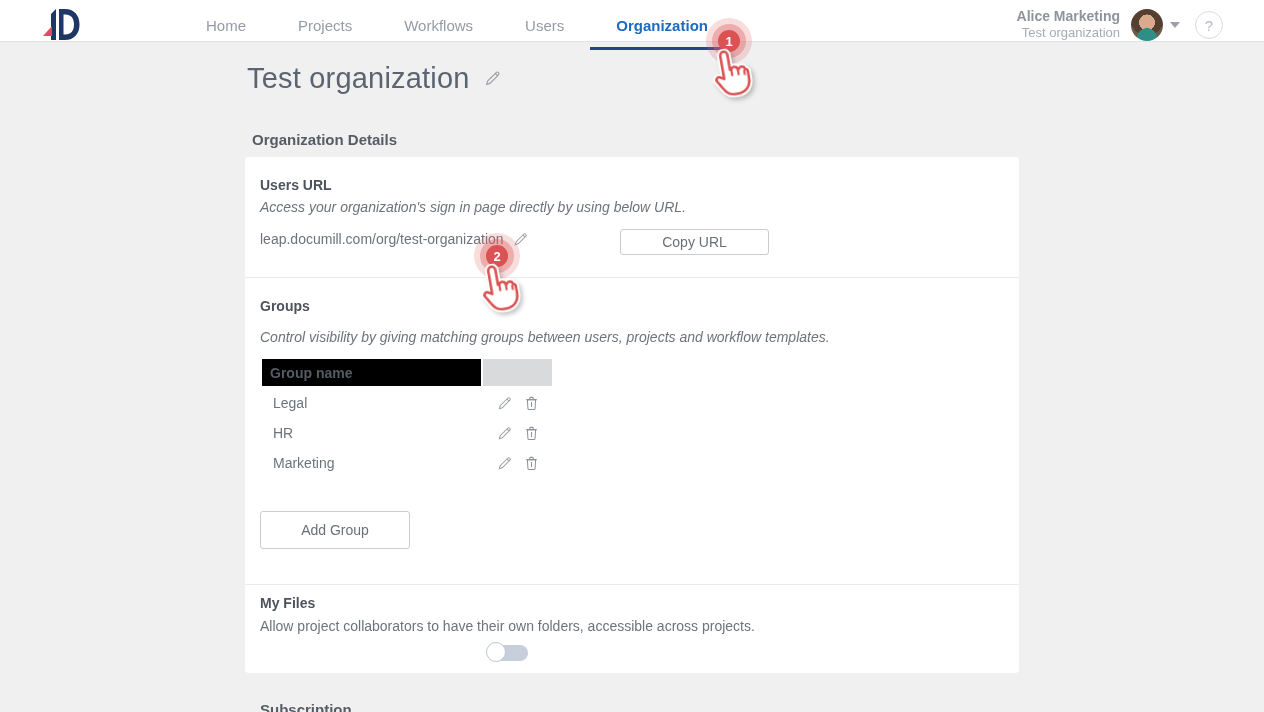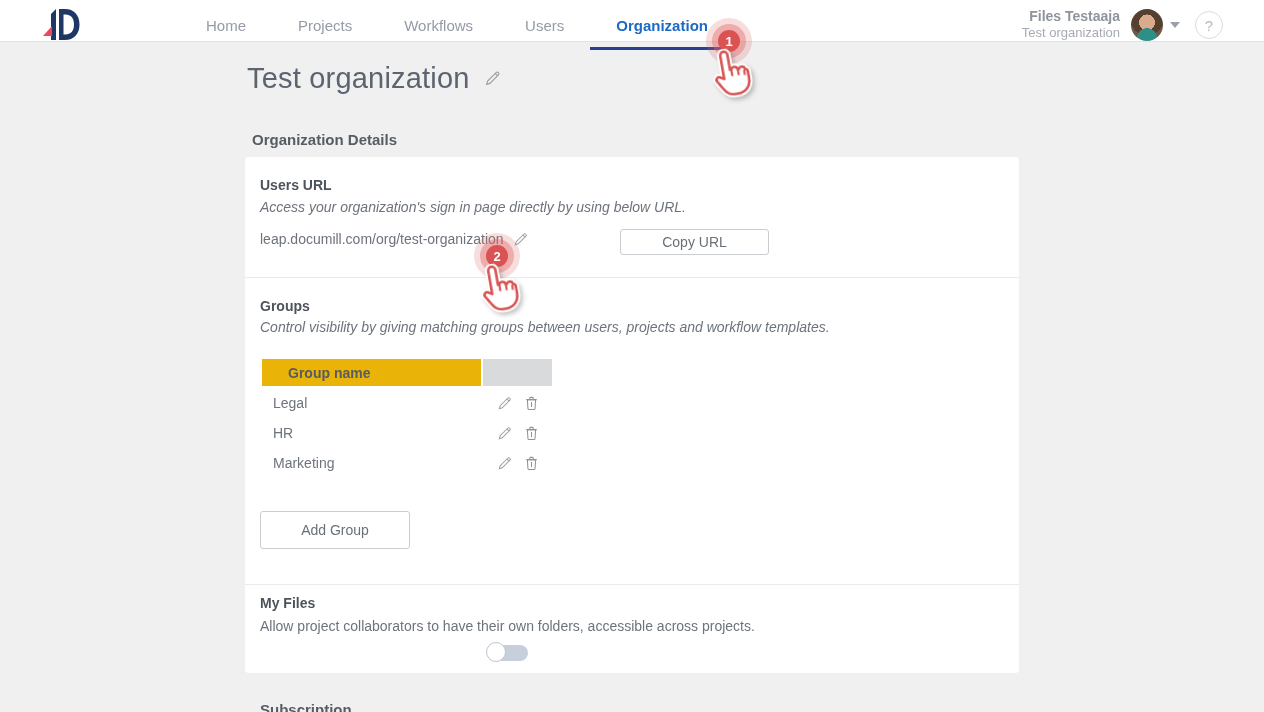--- a/index.html
+++ b/index.html
@@ -38,22 +38,22 @@
   .body-text { position:absolute; left:15px; font-size:14px; color:#6d737c;font-style:italic; }
 
   .url-row { position:absolute; left:15px; top:74px; display:flex; align-items:center; gap:9px; font-size:14px; color:#6d737c; }
   .btn { background:#fff; border:1px solid #c9cdd2; border-radius:3px; color:#697077; font-size:14px;
          font-family:"Liberation Sans", sans-serif; display:flex; align-items:center; justify-content:center; cursor:pointer; }
   .copy-btn { position:absolute; left:375px; top:72px; width:149px; height:26px; }
   .add-btn  { position:absolute; left:15px; top:354px; width:150px; height:38px; }
 
   .grp-table { position:absolute; left:17px; top:202px; width:535px; }
   .grp-head { display:flex; gap:2px; }
-  .grp-head .c1 { width:219px; height:27px; background:#eab308; font-size:14px; font-weight:bold; color:#565c64;
-                  display:flex; align-items:center; padding-left:26px; }
+  .grp-head .c1 { width:219px; height:27px; background:#000000; font-size:14px; font-weight:bold; color:#565c64;
+                  display:flex; align-items:center; padding-left:8px; }
   .grp-head .c2 { width:69px; height:27px; background:#d9dadc; }
   .grp-row { display:flex; height:30px; align-items:center; }
   .grp-row .c1 { width:221px; padding-left:11px; font-size:14px; color:#6d737c; }
   .grp-row .c2 { width:69px; display:flex; align-items:center; padding-left:14px; gap:12px; }
   .icon-btn { display:inline-flex; cursor:pointer; }
 
   .myfiles-row { position:absolute; left:15px; top:461px; display:flex; align-items:center; gap:8px; font-size:14px; color:#6d737c;flex-direction:column; }
   .toggle { position:relative; width:42px; height:22px; cursor:pointer; flex:0 0 auto; }
   .toggle .track { position:absolute; left:7px; top:3px; width:35px; height:16px; border-radius:8px; background:#c7cfdc; }
   .toggle .knob  { position:absolute; left:0; top:0; width:20px; height:20px; border-radius:50%; background:#fff; border:1.5px solid #bcc5d2; }
@@ -82,21 +82,21 @@
 
     <ul class="nav">
       <li class="nav-item">Home</li>
       <li class="nav-item">Projects</li>
       <li class="nav-item">Workflows</li>
       <li class="nav-item">Users</li>
       <li class="nav-item active">Organization</li>
     </ul>
 
     <div class="userblock">
-      <div class="user-name">Files Testaaja</div>
+      <div class="user-name">Alice Marketing</div>
       <div class="user-org">Test organization</div>
     </div>
     <div class="avatar"></div>
     <div class="caret"></div>
     <div class="help-btn">
       <span>?</span>
     </div>
   </div>
 
   <div class="page-title-row">
@@ -120,21 +120,21 @@
         <svg width="15" height="15" viewBox="0 0 16 16" fill="none">
           <path class="pencil-stroke" stroke-width="1.1" d="M2.5 13.5 l.9-3.1 8-8 a1.45 1.45 0 0 1 2.2 2.2 l-8 8 -3.1 .9 Z M10.6 3.2 l2.2 2.2"></path>
         </svg>
       </span>
     </div>
     <button class="btn copy-btn">Copy URL</button>
 
     <div class="divider" style="top:120px;"></div>
 
     <div class="mini-head" style="top:141px;">Groups</div>
-    <div class="body-text" style="top:162px;">Control visibility by giving matching groups between users, projects and workflow templates.</div>
+    <div class="body-text" style="top:172px;">Control visibility by giving matching groups between users, projects and workflow templates.</div>
 
     <div class="grp-table">
       <div class="grp-head">
         <div class="c1">Group name</div>
         <div class="c2"></div>
       </div>
 
       <div class="grp-row" style="margin-top:2px;">
         <div class="c1">Legal</div>
         <div class="c2">

